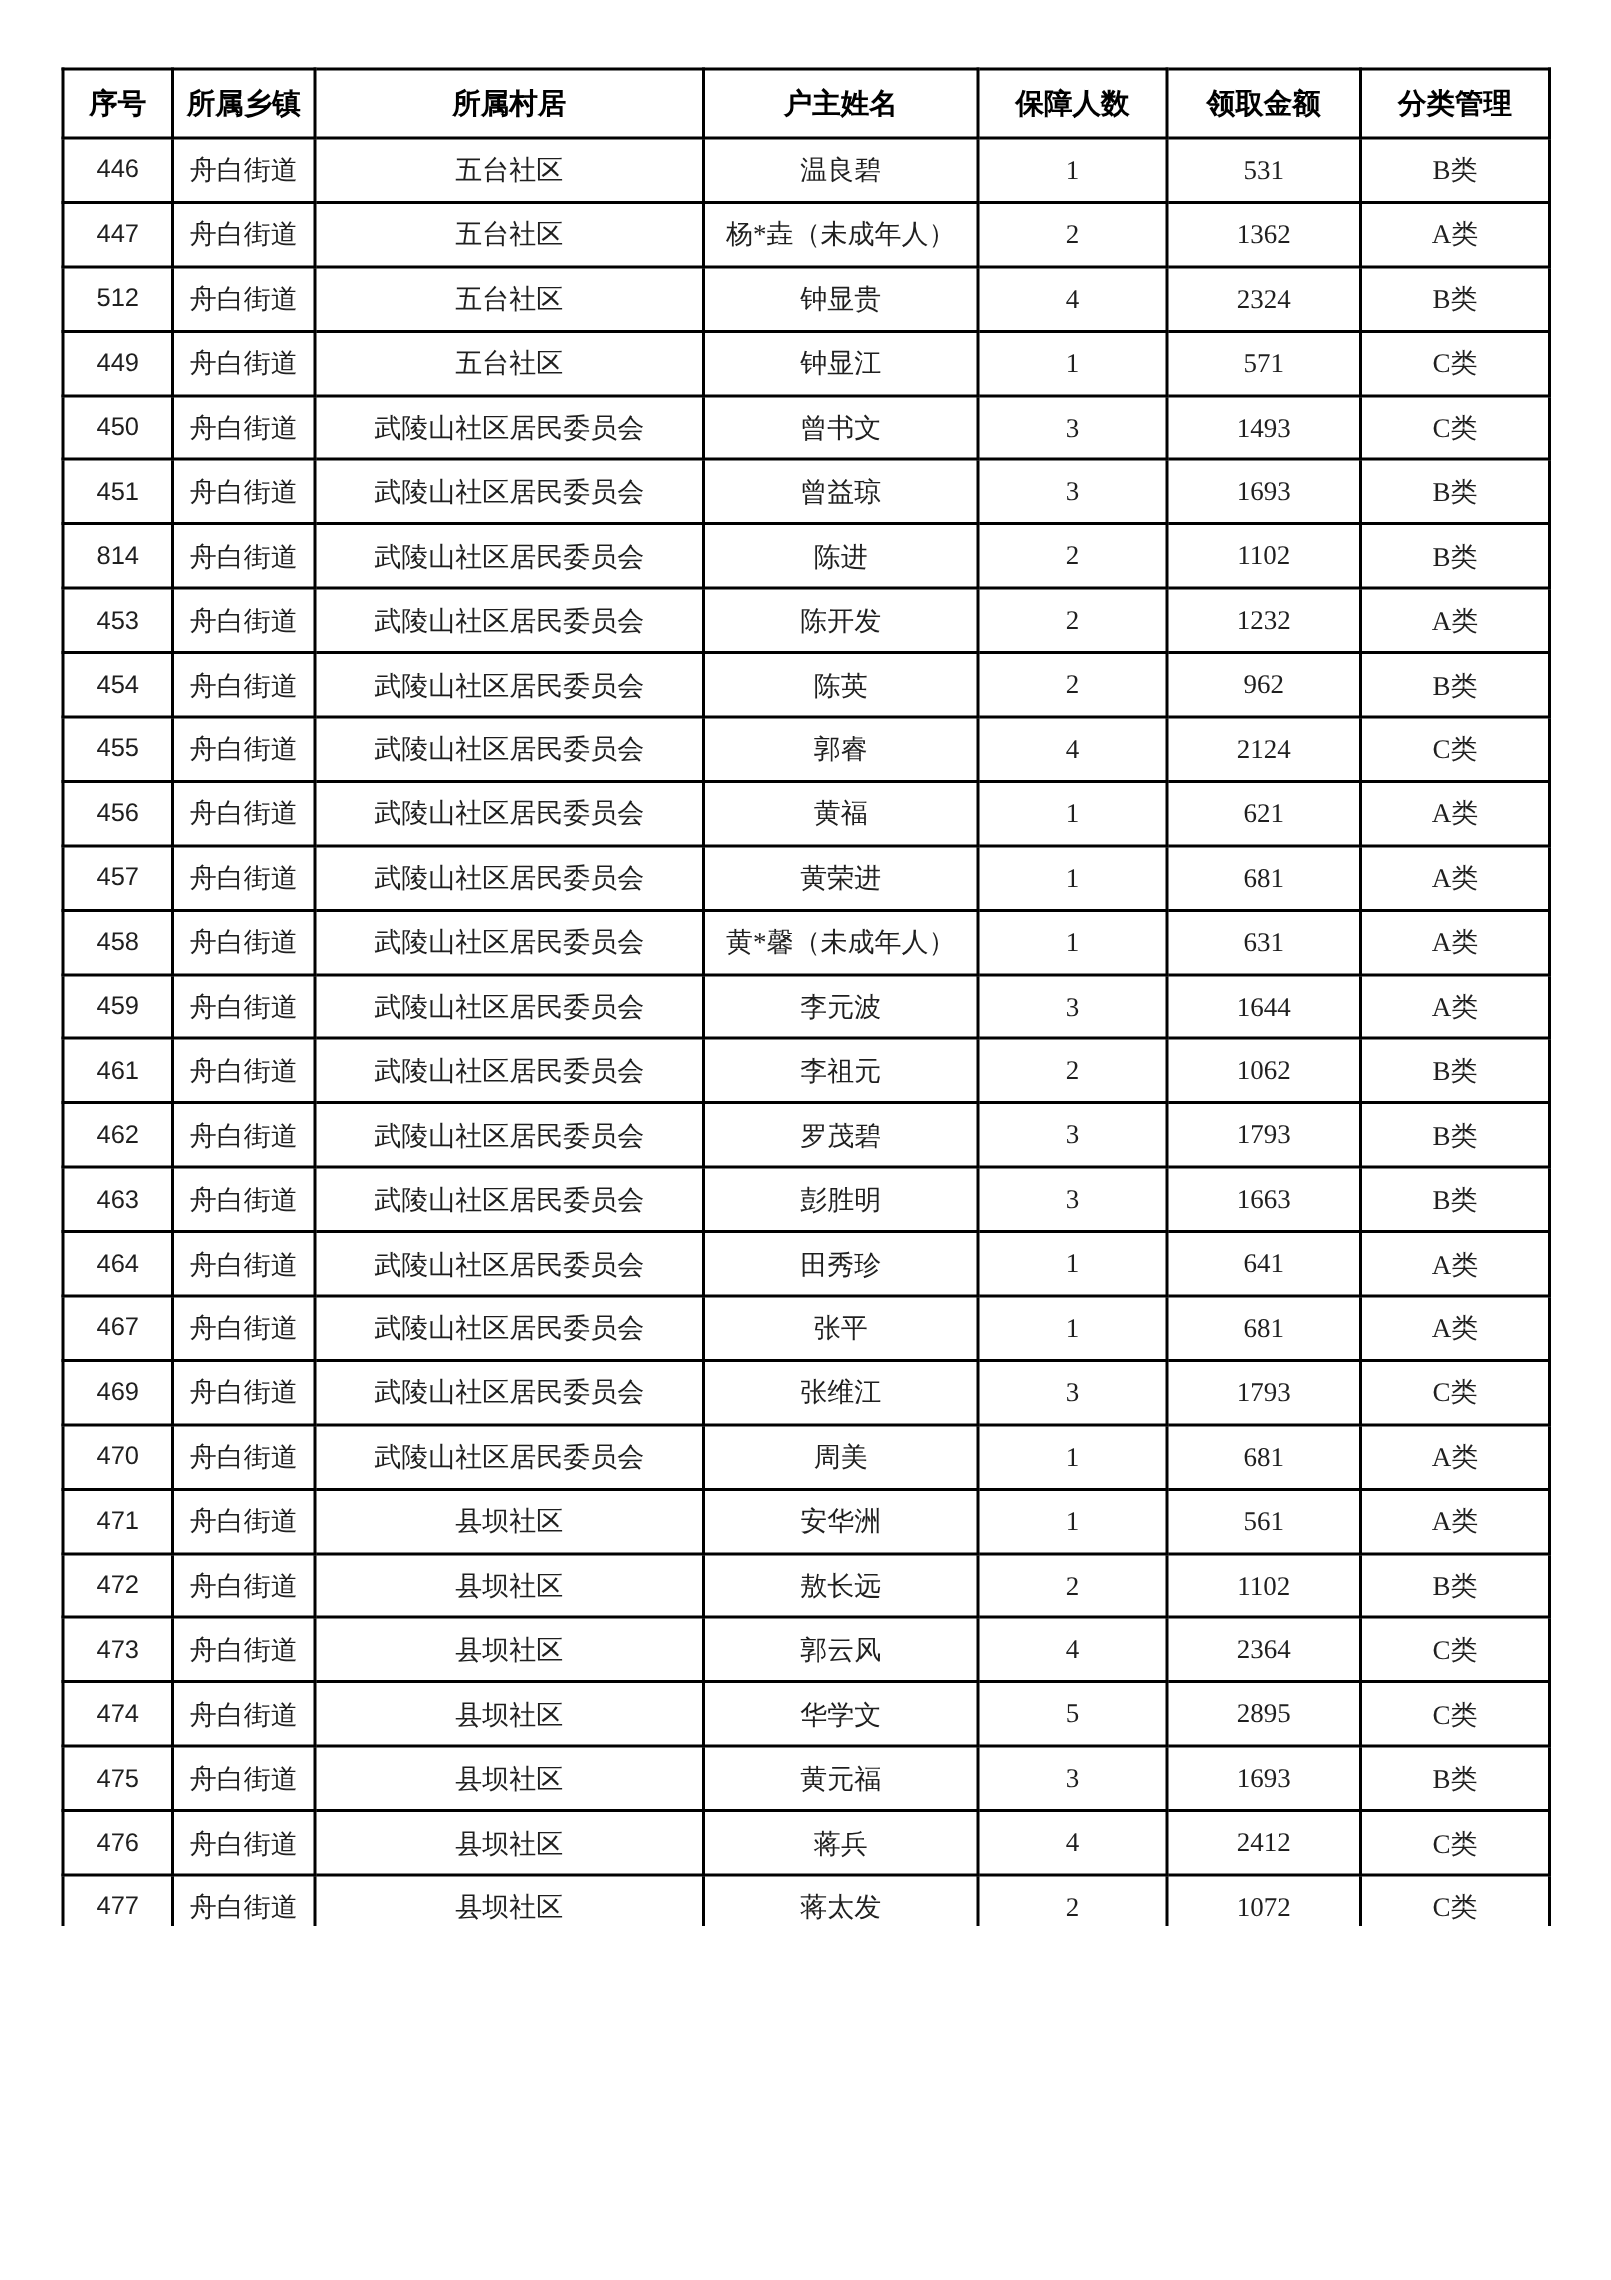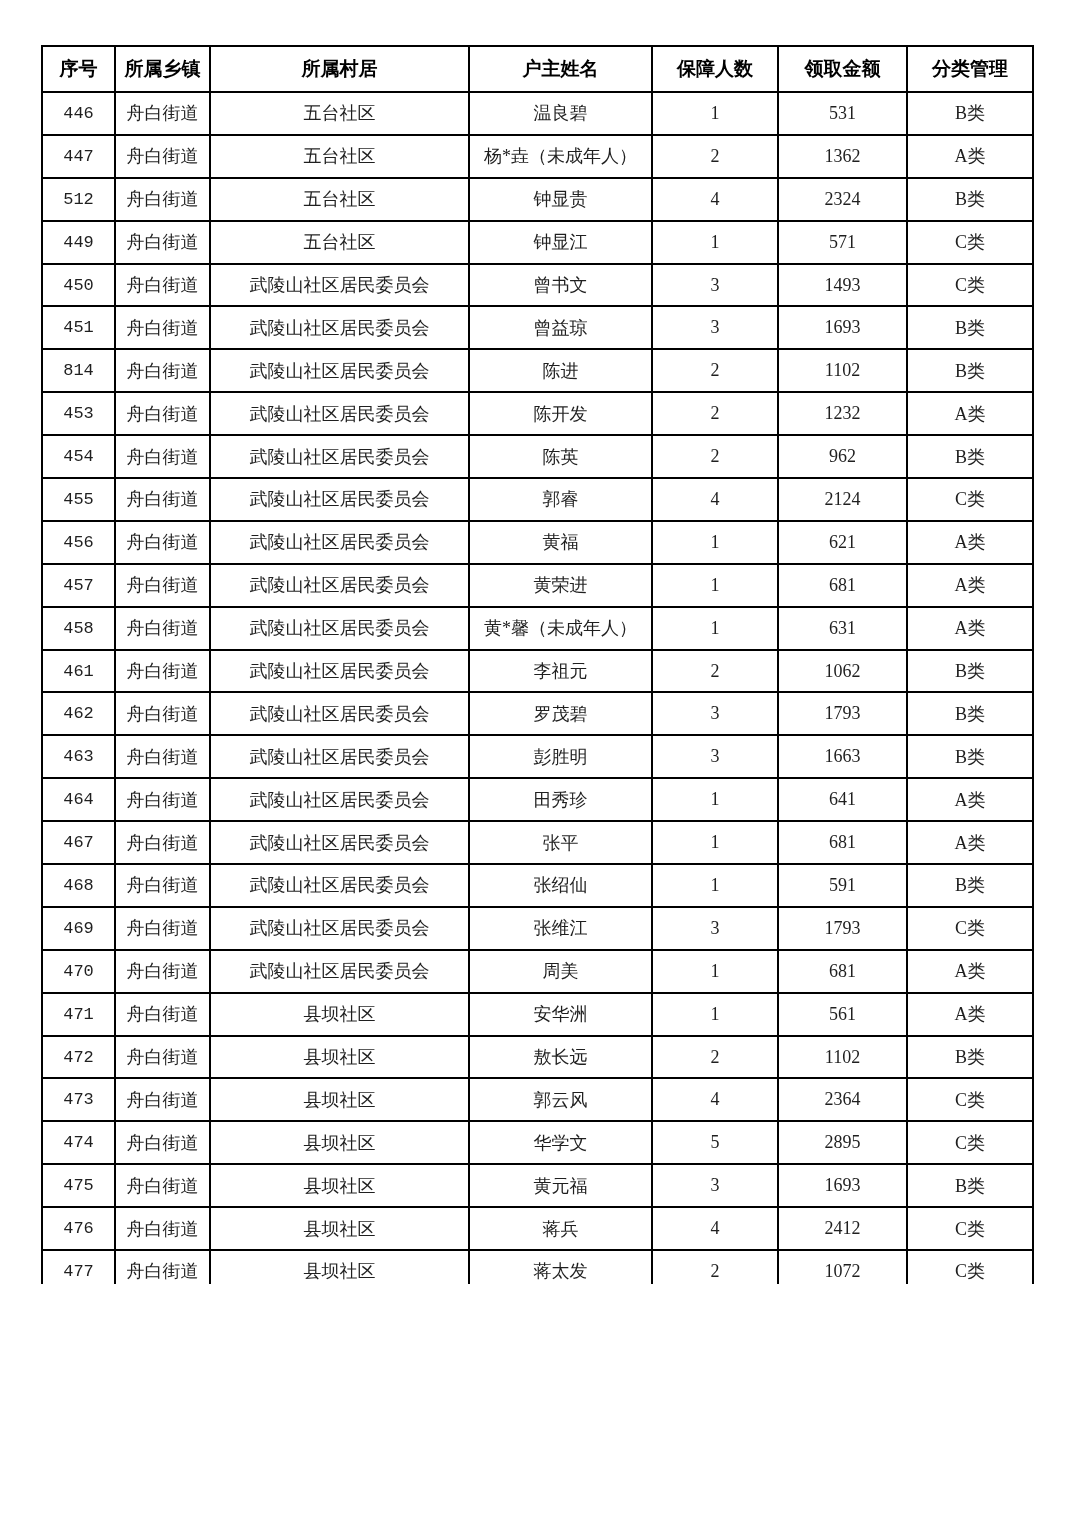--- a/index.html
+++ b/index.html
@@ -40,21 +40,21 @@
     font-size: 19px;
     color: #000000;
   }
   table.roster td {
     height: 40.9px;
     font-size: 18px;
     color: #1f1f1f;
   }
   
   table.roster td.col-0 {
-    font-family: Liberation Mono, monospace;
+    font-family: Liberation Sans, sans-serif;
     font-size: 17px;
   }
   
   table.roster td.col-4,
   table.roster td.col-5 {
     font-size: 18px;
   }
   .footer {
     position: absolute;
     left: 0;
@@ -205,20 +205,29 @@
         <tr>
           <td class="col-0">458</td>
           <td class="col-1">舟白街道</td>
           <td class="col-2">武陵山社区居民委员会</td>
           <td class="col-3">黄*馨（未成年人）</td>
           <td class="col-4">1</td>
           <td class="col-5">631</td>
           <td class="col-6">A类</td>
         </tr>
         <tr>
+          <td class="col-0">459</td>
+          <td class="col-1">舟白街道</td>
+          <td class="col-2">武陵山社区居民委员会</td>
+          <td class="col-3">李元波</td>
+          <td class="col-4">3</td>
+          <td class="col-5">1644</td>
+          <td class="col-6">A类</td>
+        </tr>
+        <tr>
           <td class="col-0">461</td>
           <td class="col-1">舟白街道</td>
           <td class="col-2">武陵山社区居民委员会</td>
           <td class="col-3">李祖元</td>
           <td class="col-4">2</td>
           <td class="col-5">1062</td>
           <td class="col-6">B类</td>
         </tr>
         <tr>
           <td class="col-0">462</td>
@@ -248,29 +257,20 @@
           <td class="col-6">A类</td>
         </tr>
         <tr>
           <td class="col-0">467</td>
           <td class="col-1">舟白街道</td>
           <td class="col-2">武陵山社区居民委员会</td>
           <td class="col-3">张平</td>
           <td class="col-4">1</td>
           <td class="col-5">681</td>
           <td class="col-6">A类</td>
-        </tr>
-        <tr>
-          <td class="col-0">468</td>
-          <td class="col-1">舟白街道</td>
-          <td class="col-2">武陵山社区居民委员会</td>
-          <td class="col-3">张绍仙</td>
-          <td class="col-4">1</td>
-          <td class="col-5">591</td>
-          <td class="col-6">B类</td>
         </tr>
         <tr>
           <td class="col-0">469</td>
           <td class="col-1">舟白街道</td>
           <td class="col-2">武陵山社区居民委员会</td>
           <td class="col-3">张维江</td>
           <td class="col-4">3</td>
           <td class="col-5">1793</td>
           <td class="col-6">C类</td>
         </tr>

